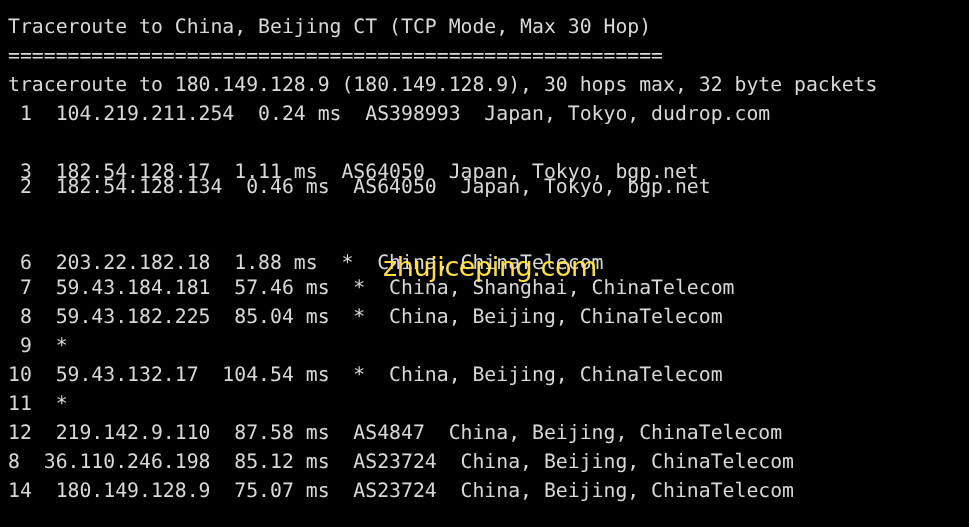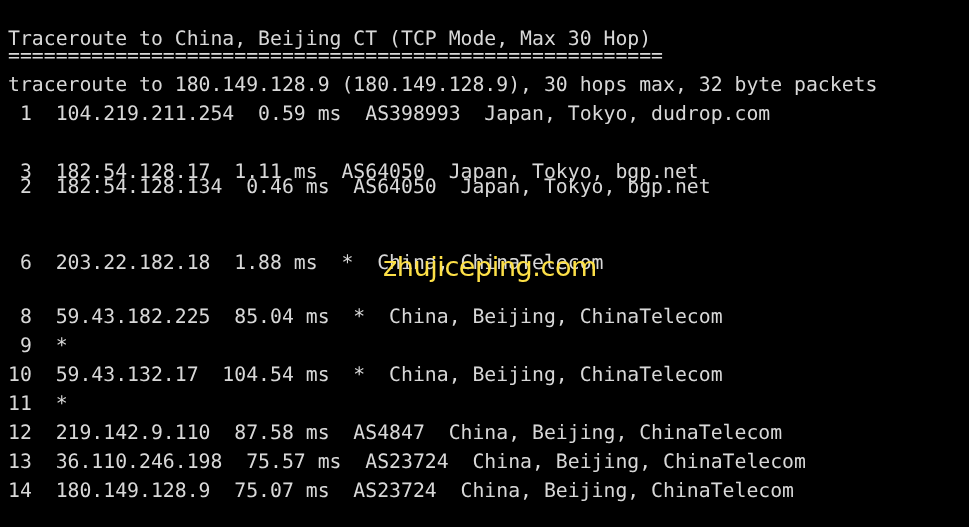--- a/index.html
+++ b/index.html
@@ -44,46 +44,47 @@
     white-space: pre;
     pointer-events: none;
     line-height: 1;
   }
 </style>
 </head>
 <body>
 
 <div id="terminal">
 
-  <div class="term-line" style="top:24px;">Traceroute to China, Beijing CT (TCP Mode, Max 30 Hop)</div>
+  <div class="term-line" style="top:12px;">Traceroute to China, Beijing CT (TCP Mode, Max 30 Hop)</div>
 
   <div class="term-line" style="top:41px;">=======================================================</div>
 
   <div class="term-line" style="top:70px;">traceroute to 180.149.128.9 (180.149.128.9), 30 hops max, 32 byte packets</div>
 
-  <div class="term-line" style="top:99px;"> 1  104.219.211.254  0.59 ms  AS398993  Japan, Tokyo, dudrop.com</div>
+  <div class="term-line" style="top:99px;"> 1  104.219.211.254  0.24 ms  AS398993  Japan, Tokyo, dudrop.com</div>
 
   <div class="term-line" style="top:128px;margin-top:44px;"> 2  182.54.128.134  0.46 ms  AS64050  Japan, Tokyo, bgp.net</div>
 
   <div class="term-line" style="top:157px;"> 3  182.54.128.17  1.11 ms  AS64050  Japan, Tokyo, bgp.net</div>
 
 
 
   <div class="term-line" style="top:248px;"> 6  203.22.182.18  1.88 ms  *  China, ChinaTelecom</div>
 
+  <div class="term-line" style="top:273px;"> 7  59.43.184.181  57.46 ms  *  China, Shanghai, ChinaTelecom</div>
 
   <div class="term-line" style="top:302px;"> 8  59.43.182.225  85.04 ms  *  China, Beijing, ChinaTelecom</div>
 
   <div class="term-line" style="top:331px;"> 9  *</div>
 
   <div class="term-line" style="top:360px;">10  59.43.132.17  104.54 ms  *  China, Beijing, ChinaTelecom</div>
 
   <div class="term-line" style="top:389px;">11  *</div>
 
   <div class="term-line" style="top:418px;">12  219.142.9.110  87.58 ms  AS4847  China, Beijing, ChinaTelecom</div>
 
-  <div class="term-line" style="top:447px;">13  36.110.246.198  75.57 ms  AS23724  China, Beijing, ChinaTelecom</div>
+  <div class="term-line" style="top:447px;">8  36.110.246.198  85.12 ms  AS23724  China, Beijing, ChinaTelecom</div>
 
   <div class="term-line" style="top:476px;">14  180.149.128.9  75.07 ms  AS23724  China, Beijing, ChinaTelecom</div>
 
   <div class="watermark">zhujiceping.com</div>
 
 </div>
 
 </body></html>

